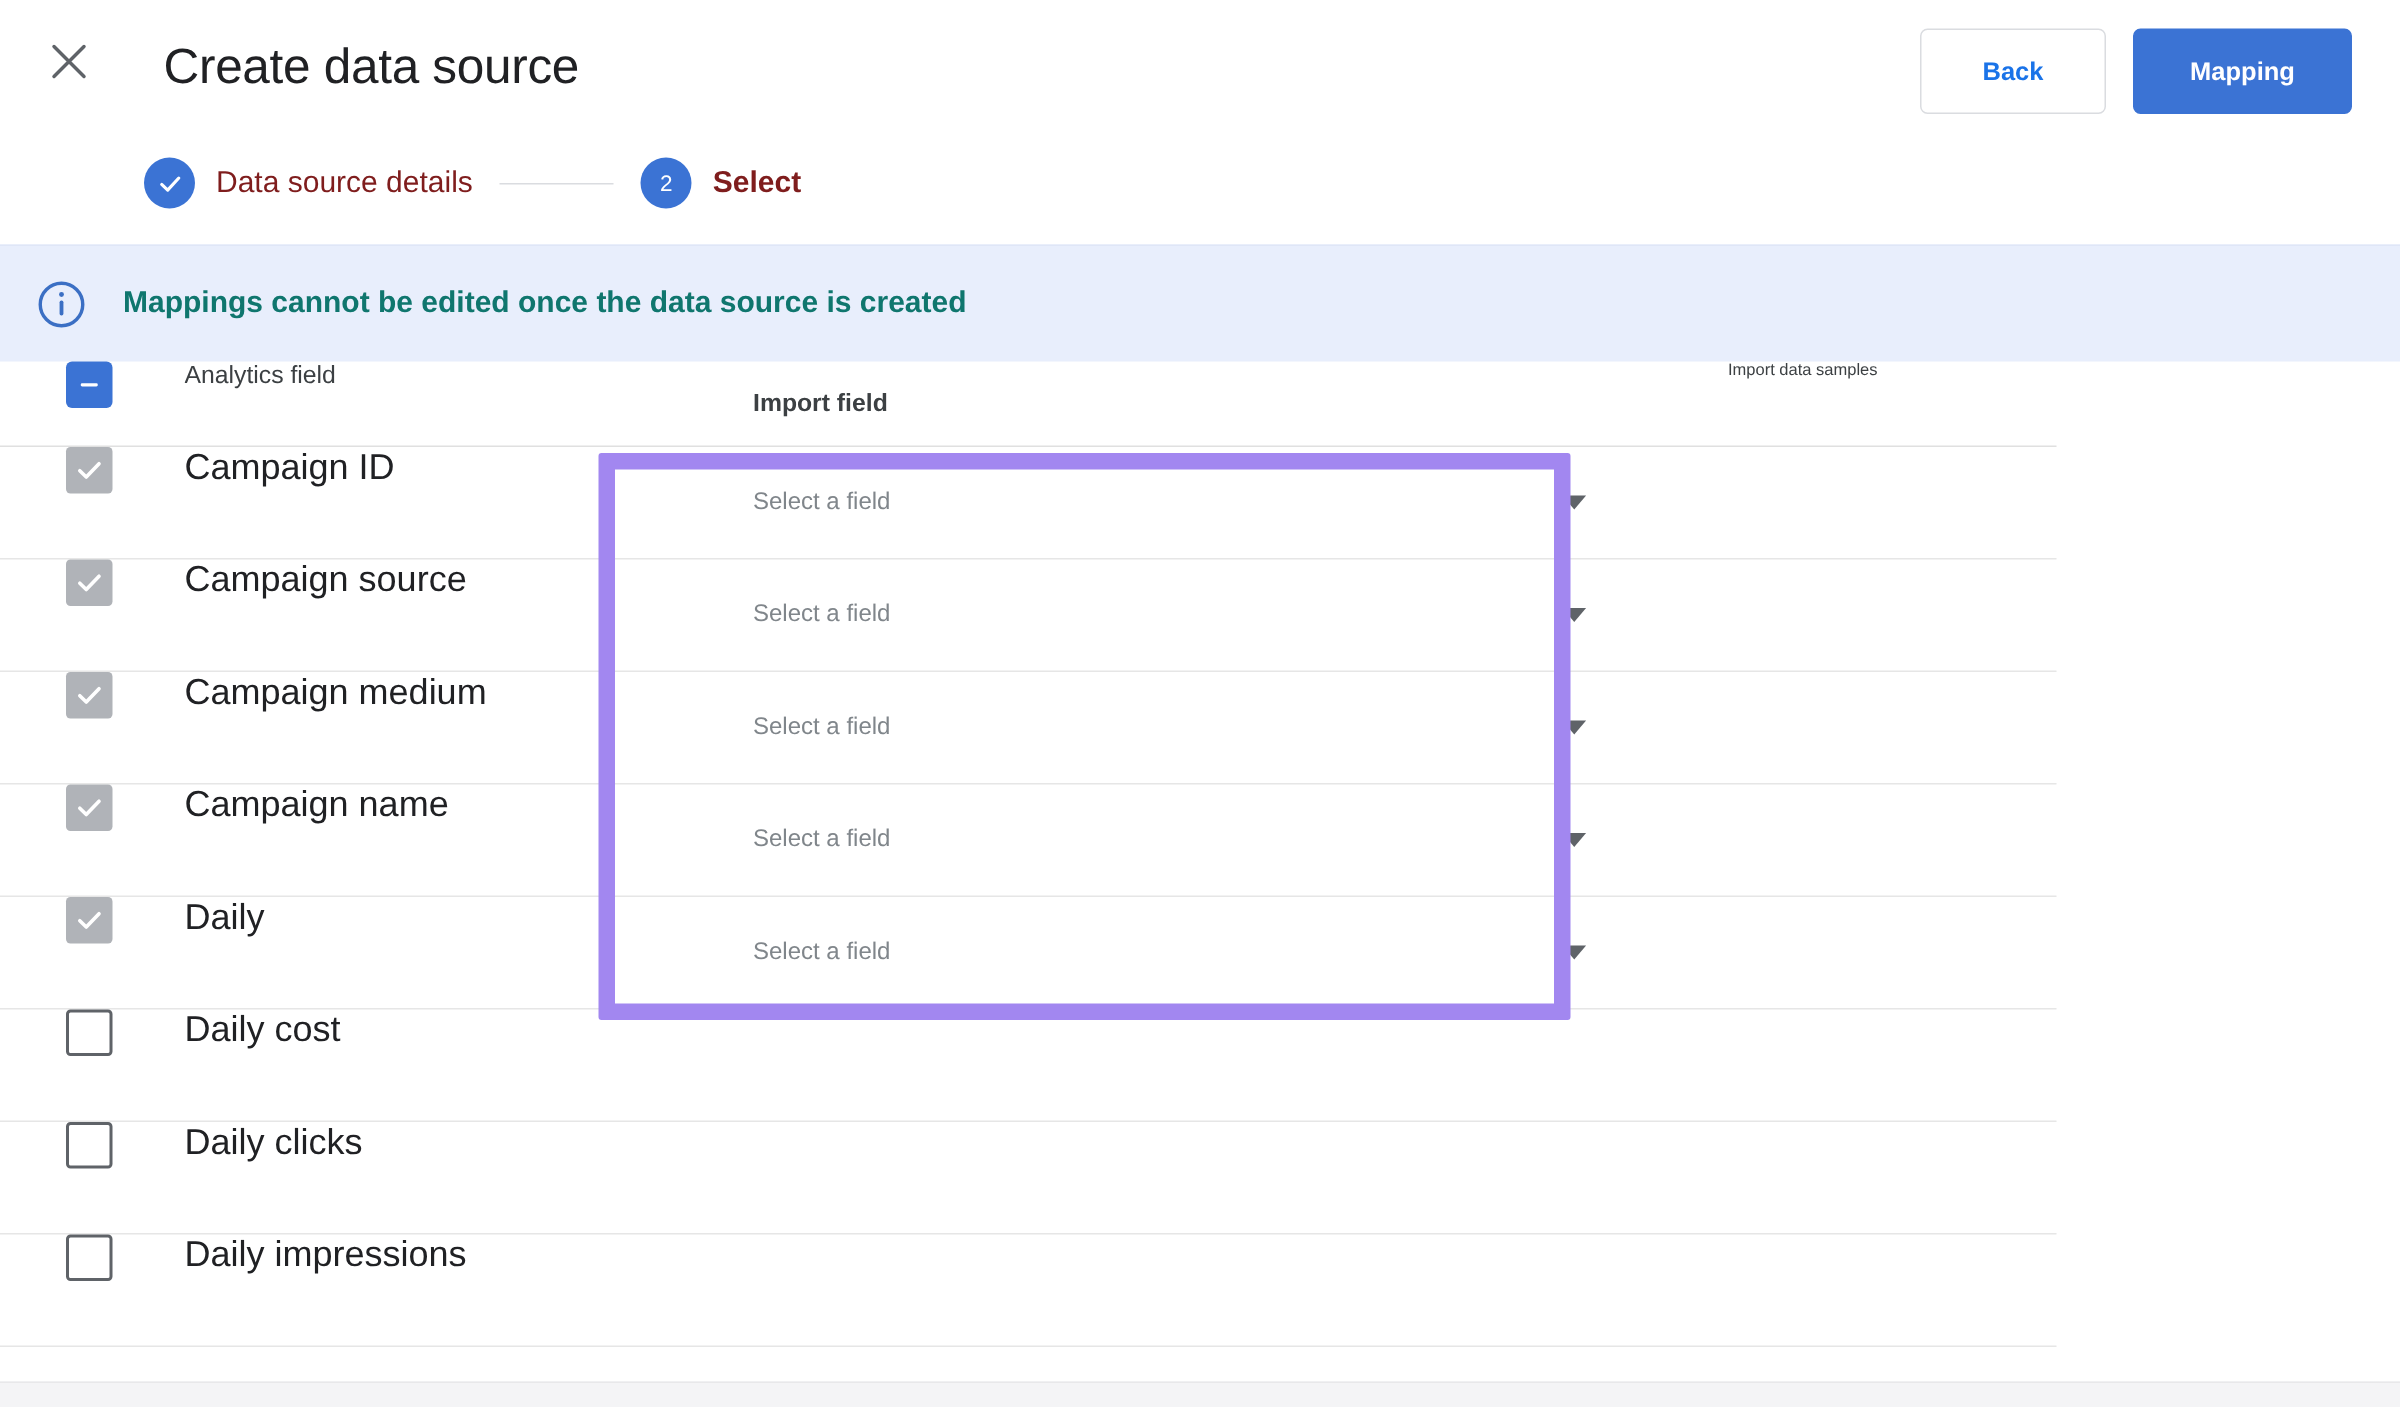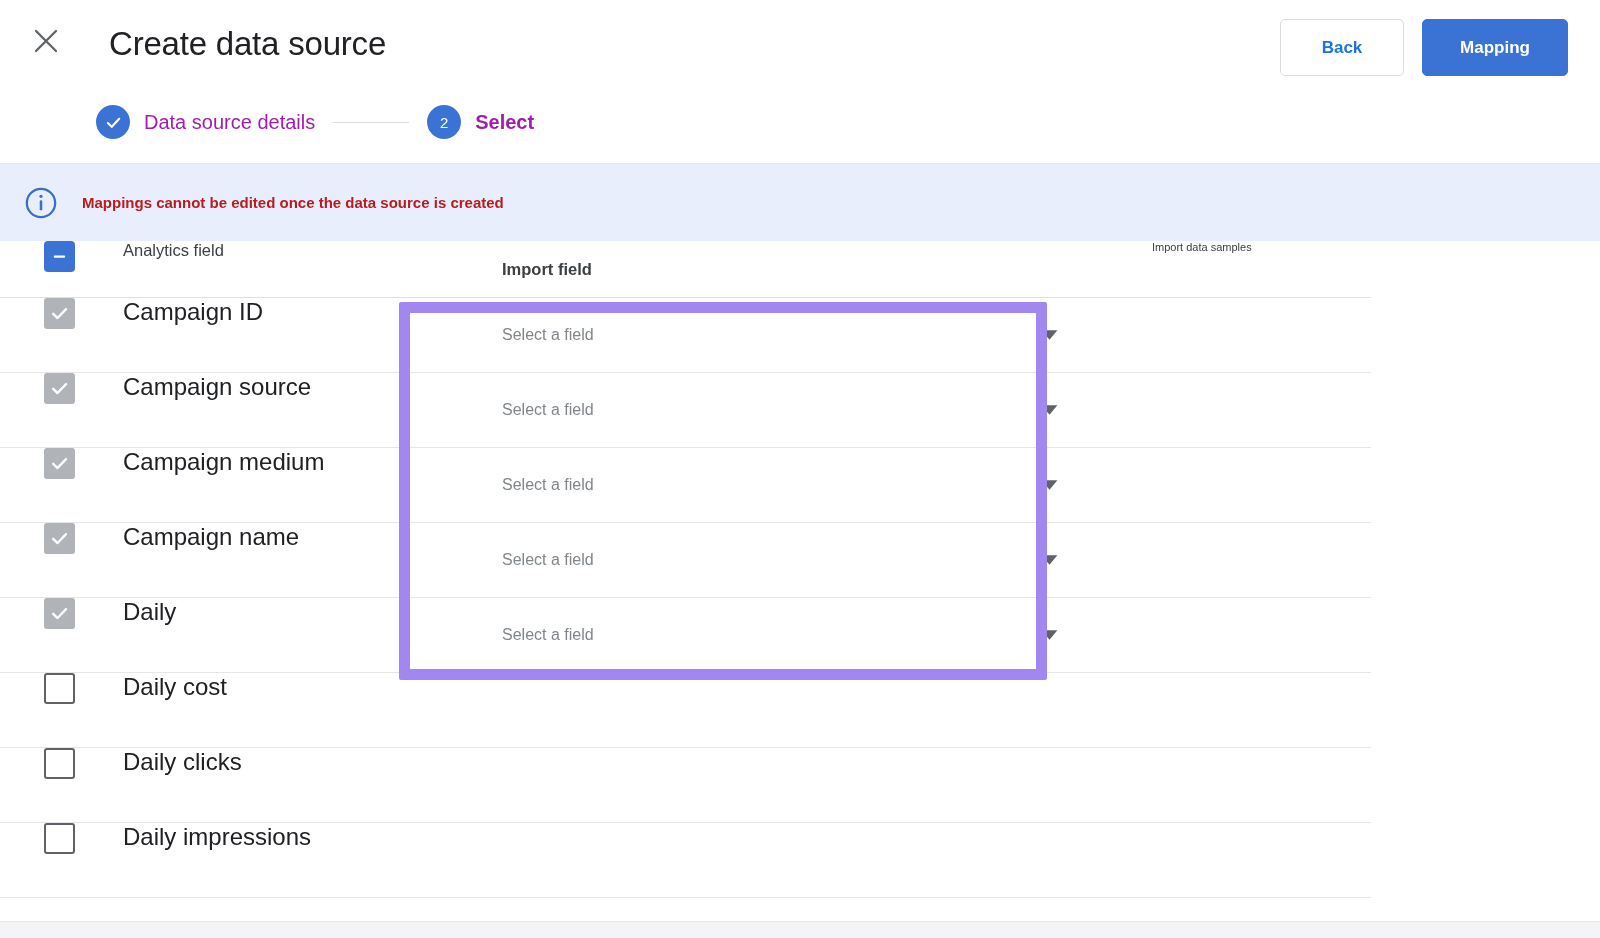--- a/index.html
+++ b/index.html
@@ -86,21 +86,21 @@
     color: #fff;
     display: flex; align-items: center; justify-content: center;
     font-size: 15px;
     font-weight: 500;
     flex: 0 0 auto;
   }
   .step-circle svg { display:block; }
   .step-label {
     margin-left: 14px;
     font-size: 20px;
-    color: #a21caf;
+    color: #7f1d1d;
     white-space: nowrap;
   }
   .step-label.active { font-weight: 700; }
   .step-connector {
     width: 76px;
     height: 1px;
     background: #dadce0;
     margin: 0 18px;
     flex: 0 0 auto;
   }
@@ -116,23 +116,23 @@
     border-top: 1px solid #dfe6f7;
   }
   .banner-icon {
     margin-left: 18px;
     width: 46px; height: 46px;
     display: flex; align-items: center; justify-content: center;
     flex: 0 0 auto;
   }
   .banner-text {
     margin-left: 18px;
-    font-size: 15px;
+    font-size: 20px;
     font-weight: 700;
-    color: #b91c1c;
+    color: #0f766e;
     white-space: nowrap;
   }
 
   
   .table {
     position: absolute;
     left: 0; top: 241px;
     width: 1600px;
   }
   .row {

